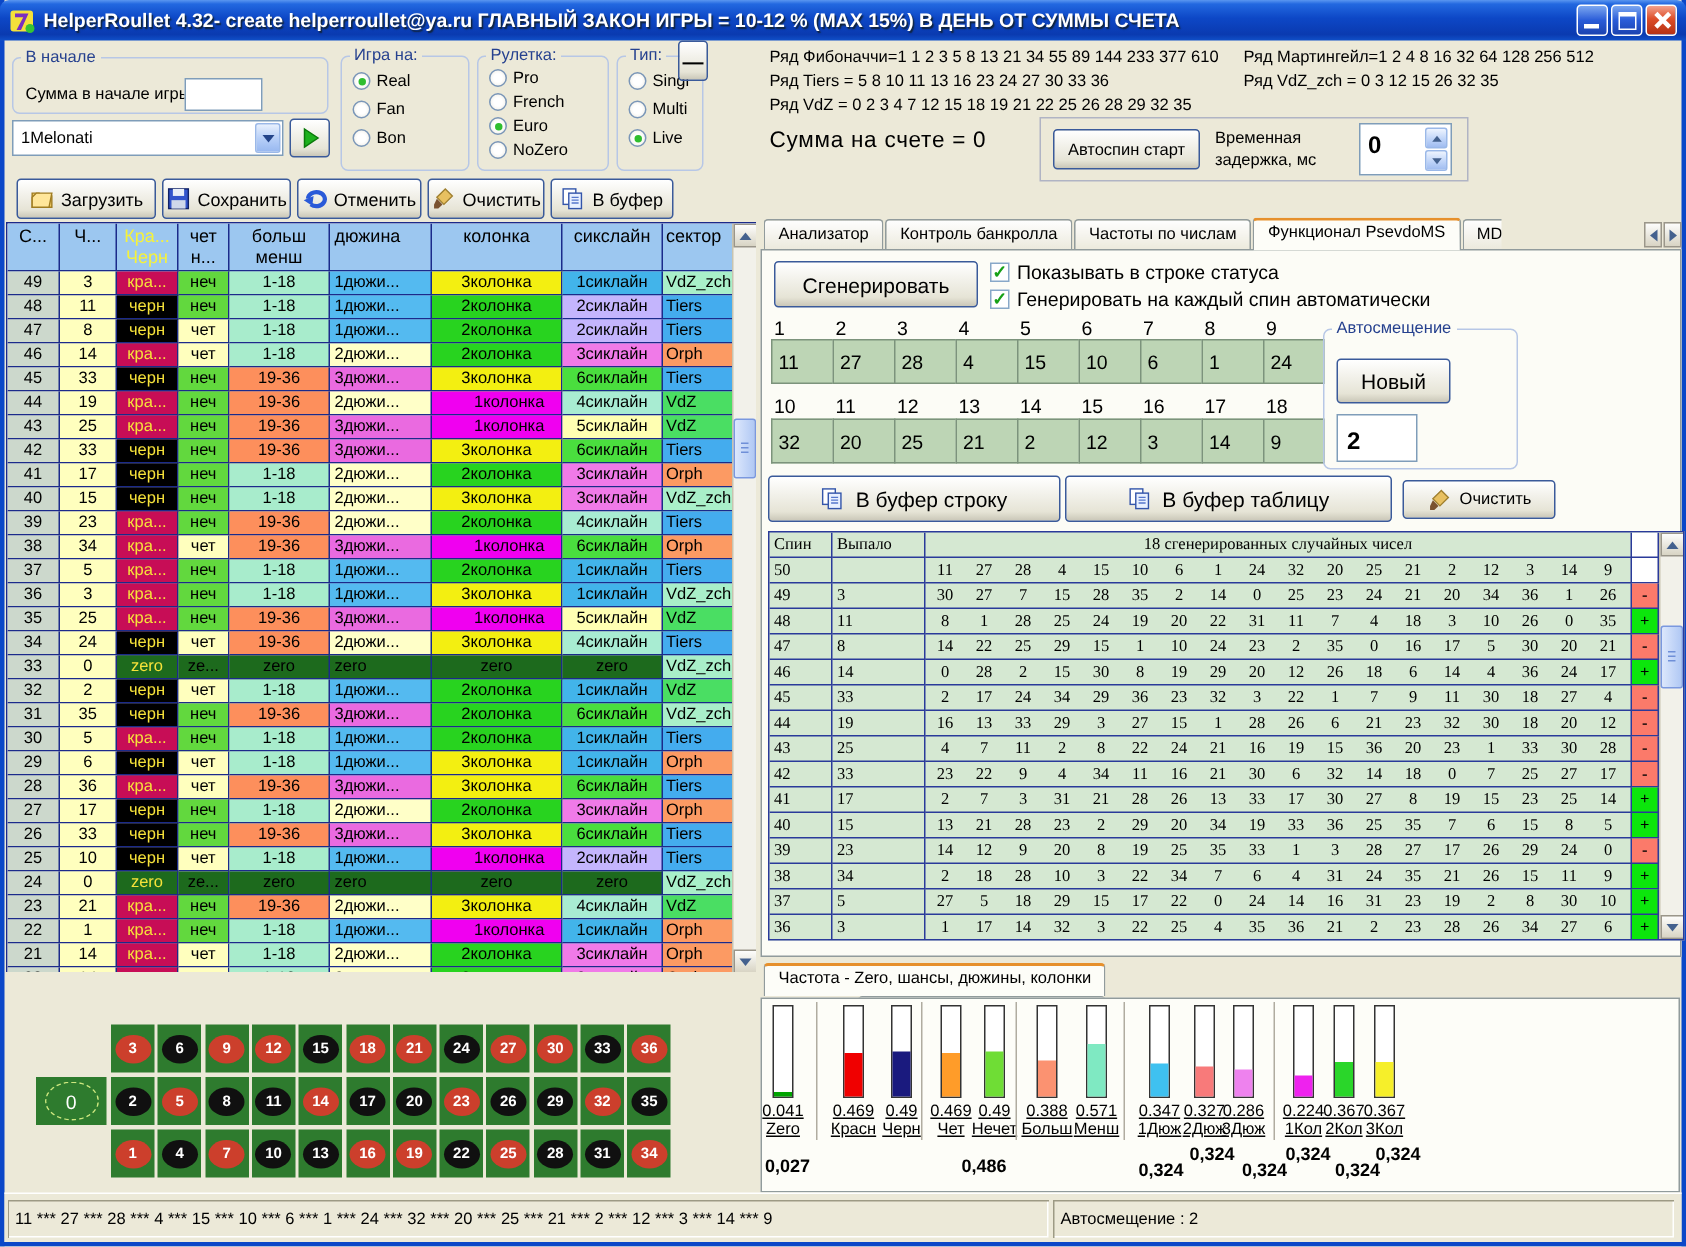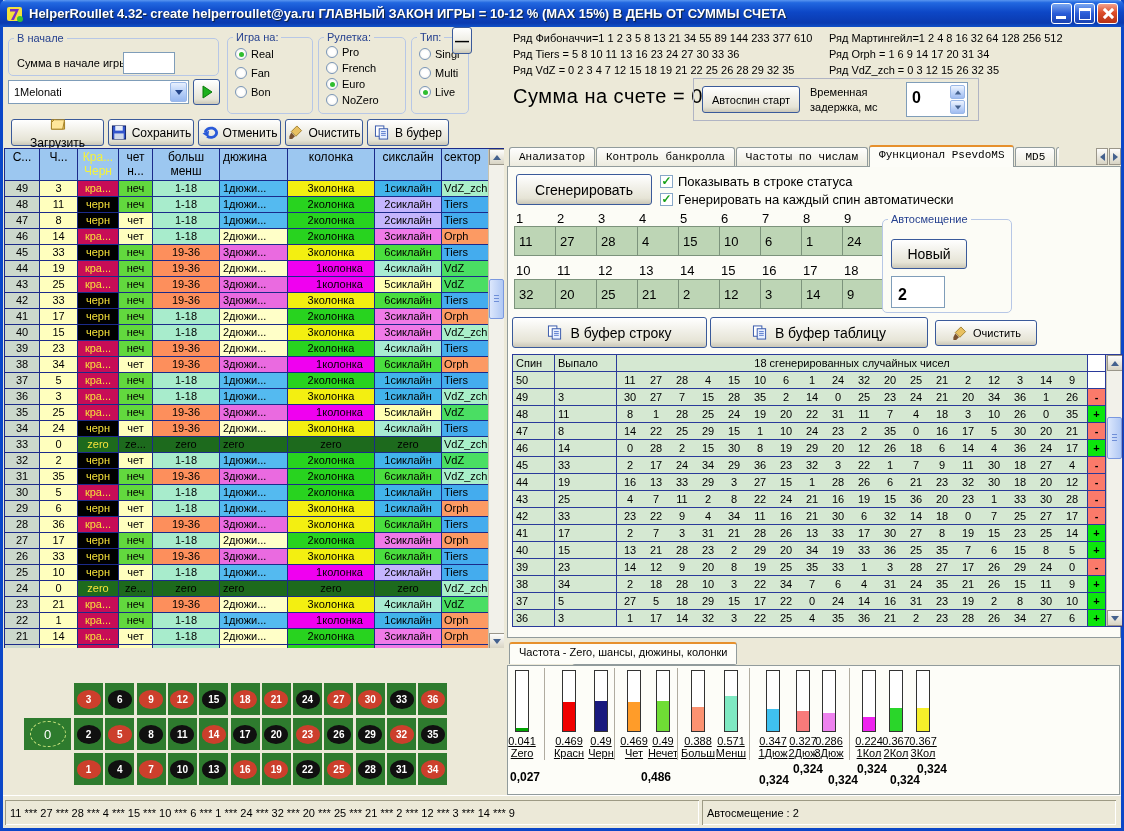--- a/index.html
+++ b/index.html
@@ -44,21 +44,21 @@
 .r1{left:315px;top:4px;width:88px;height:83px;}
 .r1 .radiorow{height:16px;padding-top:1px;}
 .r2{left:408px;top:4px;width:58px;height:83px;}
 .radio{width:12px;height:12px;border:1px solid #7a96b8;border-radius:50%;flex:none;
  background:radial-gradient(circle,#fff 40%,#ece9e0);position:relative;}
 .radio.on::after{content:"";position:absolute;left:3px;top:3px;width:5px;height:5px;border-radius:50%;background:#2fbe2f;}
 .radiolabel{font-size:11px;white-space:nowrap;}
 
 #toolbar{position:absolute;left:0;top:92px;width:501px;height:28px;}
 .tbtn{position:absolute;top:0;height:27px;display:flex;align-items:center;justify-content:center;gap:5px;font-size:12px;}
-.t0{left:8px;width:93px;flex-direction:column;}.t1{left:105px;width:86px;}.t2{left:195px;width:83px;}.t3{left:282px;width:78px;}.t4{left:364px;width:82px;}
+.t0{left:8px;width:93px;}.t1{left:105px;width:86px;}.t2{left:195px;width:83px;}.t3{left:282px;width:78px;}.t4{left:364px;width:82px;}
 #collapse-btn{position:absolute;left:449px;top:0;width:20px;height:27px;font-weight:bold;font-size:14px;}
 .tico{width:16px;height:15px;flex:none;display:inline-flex;}
 
 #hist{position:absolute;left:1px;top:121px;width:500px;height:500px;background:#fff;overflow:hidden;border-left:1px solid #1b2a8a;border-top:1px solid #1b2a8a;}
 .hgrid{display:grid;grid-template-columns:35px 38px 41px 34px 67px 68px 87px 67px 47px;}
 #hist-head{height:32px;background:#9cc7f0;}
 .hcell{border-right:1px solid #1b2a8a;border-bottom:1px solid #1b2a8a;font-size:12px;padding:1px 2px;line-height:14px;overflow:hidden;white-space:nowrap;}
 .yellow{color:#f6f23a;}
 .hrow{height:16px;}
 .cell{border-right:1px solid #1b2a8a;border-bottom:1px solid #1b2a8a;font-size:11px;line-height:15px;overflow:hidden;white-space:nowrap;}
@@ -98,32 +98,32 @@
 
 .statusbar{position:absolute;left:0;top:795px;width:1118px;height:33px;background:#ece9d8;border-top:1px solid #fff;}
 .spanel{position:absolute;top:4px;height:25px;box-shadow:inset 1px 1px 0 #9d9a84,inset -1px -1px 0 #fff;
  font-size:11px;display:flex;align-items:center;padding-left:5px;white-space:nowrap;overflow:hidden;}
 .sp1{left:2px;width:694px;}
 .sp2{left:699px;width:414px;}
 
 .seqcol{position:absolute;top:3px;}
 #seq-left{left:6px;}#seq-right{left:322px;}
 .seqline{font-size:11px;line-height:16px;white-space:nowrap;}
-#sum-label{position:absolute;left:6px;top:58px;font-size:20px;letter-spacing:0.5px;}
+#sum-label{position:absolute;left:6px;top:58px;font-size:15px;letter-spacing:0.5px;}
 #acct-box{position:absolute;left:186px;top:51px;width:286px;height:43px;border:1px solid #b0b4c4;}
 #autospin-btn{position:absolute;left:8px;top:7px;width:98px;height:27px;font-size:11px;}
 .delay-label{position:absolute;left:116px;top:6px;width:92px;font-size:11px;line-height:15px;}
 .spinbox{position:absolute;left:212px;top:3px;width:62px;height:35px;border:1px solid #7f9db9;background:#fff;}
 .spinval{position:absolute;left:5px;top:6px;font-size:16px;font-weight:bold;}
 .spb{position:absolute;right:2px;width:15px;height:14px;border:1px solid #9ab8e8;border-radius:2px;
  background:linear-gradient(180deg,#eef4fe,#bcd2f8 60%,#a0bcf0);display:flex;align-items:center;justify-content:center;}
 .spb.up{top:2px;}.spb.dn{bottom:2px;}
 .spb .tri-up,.spb .tri-down{transform:scale(0.8);}
 
-#main-tabstrip{position:absolute;left:2px;top:118px;width:550px;height:22px;display:flex;align-items:flex-end;overflow:hidden;font-family:Liberation Mono, monospace;}
+#main-tabstrip{position:absolute;left:2px;top:118px;width:492px;height:22px;display:flex;align-items:center;overflow:hidden;}
 .tab{height:20px;padding:3px 9px 0;font-size:11px;border:1px solid #919b9c;border-bottom:none;border-radius:3px 3px 0 0;
  background:linear-gradient(180deg,#fefefe,#eceadd);margin-right:1px;white-space:nowrap;flex:none;}
 .tab.active{height:22px;background:#fdfdf8;border-top:2px solid #e6902c;padding-top:2px;position:relative;z-index:2;}
 .tabarrows{position:absolute;left:589px;top:121px;display:flex;gap:1px;}
 .tabarrows .abtn{width:12px;height:17px;border:1px solid #9a968a;background:linear-gradient(180deg,#fdfdfc,#d8d4c4);
  display:flex;align-items:center;justify-content:center;}
 #tabpage{position:absolute;left:0;top:139px;width:614px;height:472px;background:#fcfcf6;border:1px solid #919b9c;}
 
 #gen-btn{position:absolute;left:8px;top:7px;width:136px;height:31px;font-size:14px;}
 .cbrow{position:absolute;left:152px;display:flex;align-items:center;gap:5px;font-size:13px;white-space:nowrap;}
@@ -138,21 +138,21 @@
 .vcell{width:41px;height:30px;background:#bdd5b5;border:1px solid #7c937c;border-right:none;font-size:13px;
  display:flex;align-items:center;padding-left:4px;}
 .valrow .vcell:last-child{border-right:1px solid #7c937c;}
 #autoshift{left:374px;top:46px;width:130px;height:100px;}
 #new-btn{position:absolute;left:8px;top:14px;width:76px;height:30px;font-size:14px;}
 #shift-input{position:absolute;left:8px;top:51px;width:54px;height:32px;font-size:16px;font-weight:bold;padding:5px 0 0 6px;}
 #copyrow-btn{position:absolute;left:4px;top:150px;width:195px;height:31px;font-size:14px;display:flex;align-items:center;justify-content:center;gap:7px;}
 #copytable-btn{position:absolute;left:202px;top:150px;width:218px;height:31px;font-size:14px;display:flex;align-items:center;justify-content:center;gap:7px;}
 #clear-btn{position:absolute;left:427px;top:153px;width:102px;height:26px;font-size:11px;display:flex;align-items:center;justify-content:center;gap:6px;}
 
-#spintab{position:absolute;left:4px;top:187px;width:611px;height:273px;background:#d5e8d2;border:1px solid #2a3a9a;overflow:hidden;}
+#spintab{position:absolute;left:4px;top:187px;width:611px;height:273px;background:#d5e8d2;border:1px solid #2a3a9a;overflow:hidden;font-family:Liberation Serif, serif;}
 .sgrid{display:grid;grid-template-columns:42px 62px 471px 18px;height:17px;}
 .scell{border-right:1px solid #2a3a9a;border-bottom:1px solid #2a3a9a;font-size:11px;line-height:16px;overflow:hidden;}
 .s-spin,.s-res{padding-left:3px;}
 .s-nums{display:flex;}
 .numslot{width:26px;text-align:center;flex:none;}
 .s-head-n{text-align:center;}
 .s-sign{text-align:center;font-weight:bold;}
 .plus{background:#0ce60c;}.minus{background:#fb7a6a;}.blank{background:#fff;}
 
 #freq{position:absolute;left:0;top:613px;width:614px;height:155px;}
@@ -813,21 +813,20 @@
 
   <div class="rp">
 
     <div class="seqcol" id="seq-left">
         <div class="seqline">Ряд Фибоначчи=1 1 2 3 5 8 13 21 34 55 89 144 233 377 610</div>
         <div class="seqline">Ряд Tiers = 5 8 10 11 13 16 23 24 27 30 33 36</div>
         <div class="seqline">Ряд VdZ = 0 2 3 4 7 12 15 18 19 21 22 25 26 28 29 32 35</div>
       </div>
     <div class="seqcol" id="seq-right">
         <div class="seqline">Ряд Мартингейл=1 2 4 8 16 32 64 128 256 512</div>
-        <div class="seqline">Ряд Orph = 1 6 9 14 17 20 31 34</div>
         <div class="seqline">Ряд VdZ_zch = 0 3 12 15 26 32 35</div>
       </div>
 
     <div id="sum-label">Сумма на счете = 0</div>
     <div id="acct-box">
       <button class="xpbtn" id="autospin-btn">Автоспин старт</button>
       <div class="delay-label">Временная задержка, мс</div>
       <div class="spinbox">
         <span class="spinval">0</span>
         <span class="spb up">

